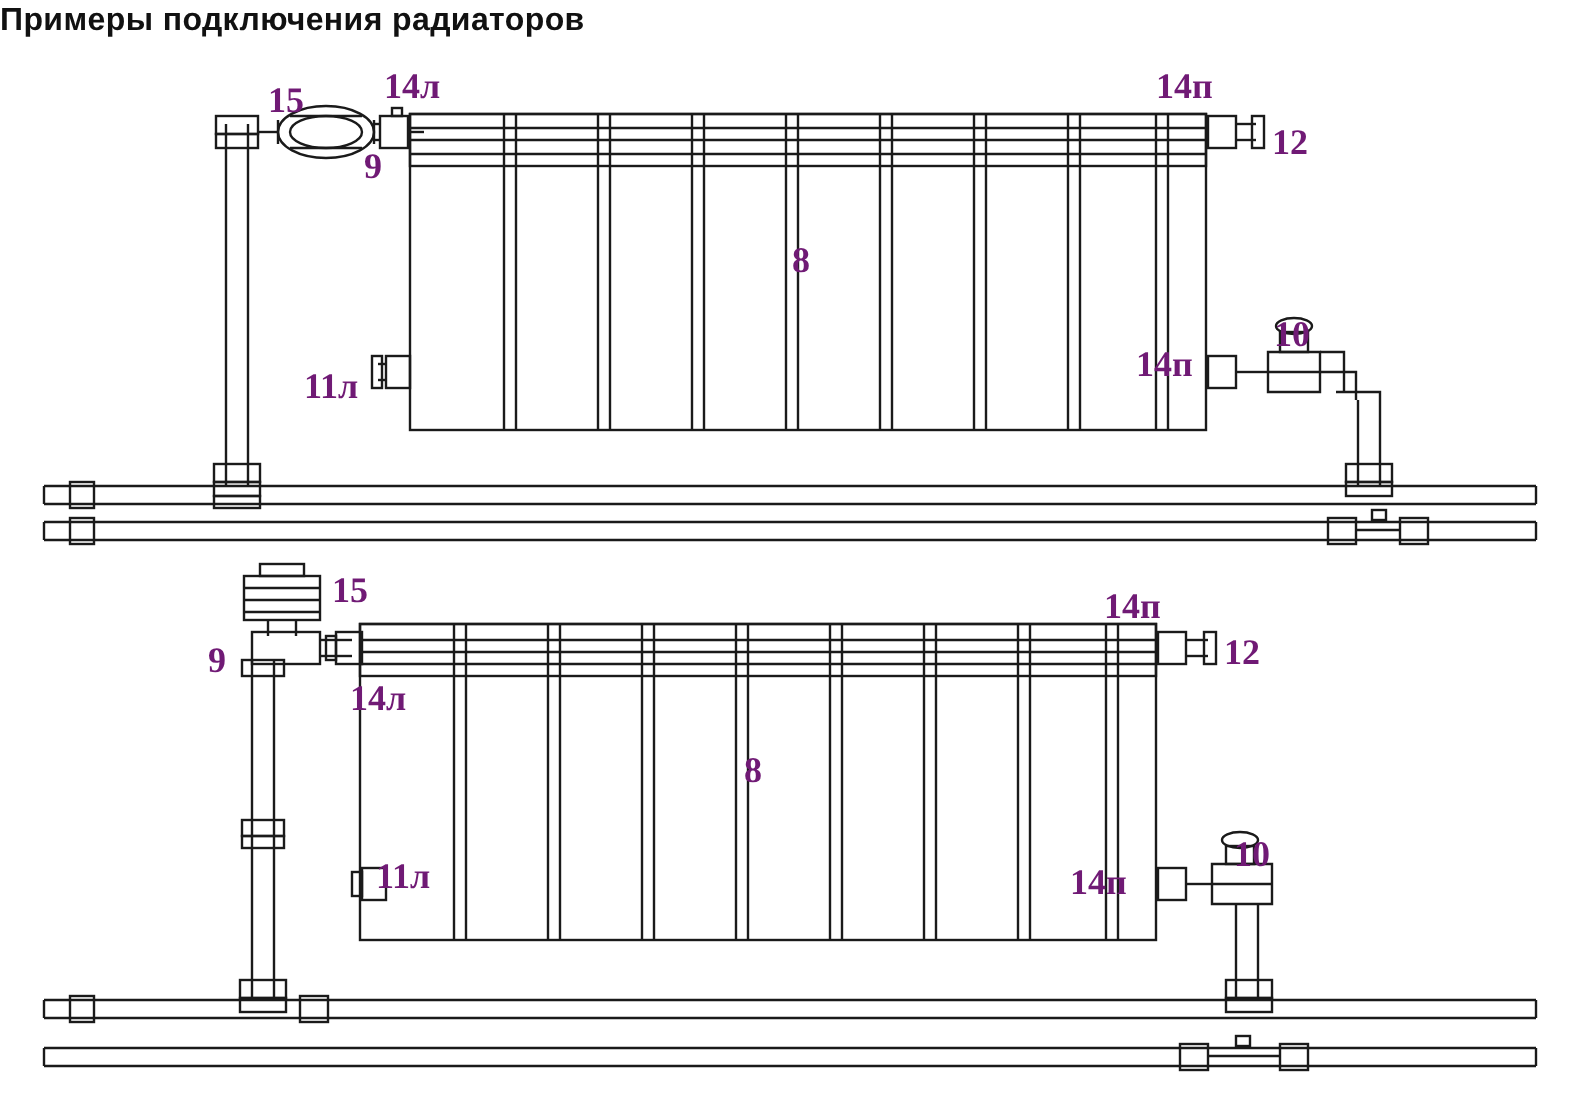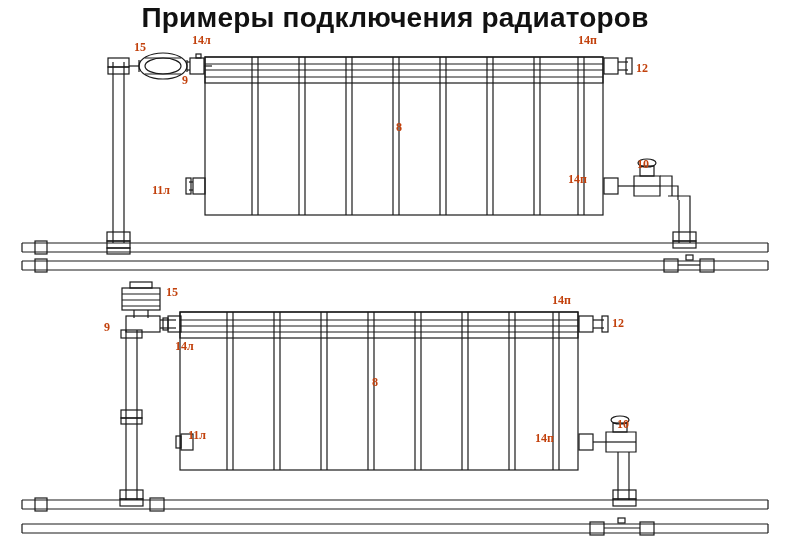--- a/index.html
+++ b/index.html
@@ -1,27 +1,27 @@
 <!DOCTYPE html>
 <html><head>
 <meta charset="utf-8">
 <style>
   html,body{margin:0;padding:0;background:#ffffff;}
   body{width:790px;height:559px;overflow:hidden;font-family:"Liberation Sans",sans-serif;}
   #page{position:relative;width:790px;height:559px;background:#fff;}
   .title{
-    position:absolute;left:0;top:2px;width:790px;text-align:center;
+    position:absolute;left:0;top:2px;width:790px;text-align:left;
     font-family:"Liberation Sans",sans-serif;
-    font-size:28px;font-weight:bold;color:#111;letter-spacing:0.2px;
+    font-size:16px;font-weight:bold;color:#111;letter-spacing:0.2px;
   }
   svg.diagram{position:absolute;left:0;top:0;width:790px;height:559px;}
   .lbl{
     position:absolute;
     font-family:"Liberation Serif",serif;
-    font-weight:bold;color:#c2410c;font-size:12px;white-space:nowrap;
+    font-weight:bold;color:#701a75;font-size:18px;white-space:nowrap;
   }
 </style>
 </head>
 <body>
 
 <div id="page">
 
   <div class="title">Примеры подключения радиаторов</div>
 
   <svg class="diagram" viewBox="0 0 790 559" aria-hidden="true">

